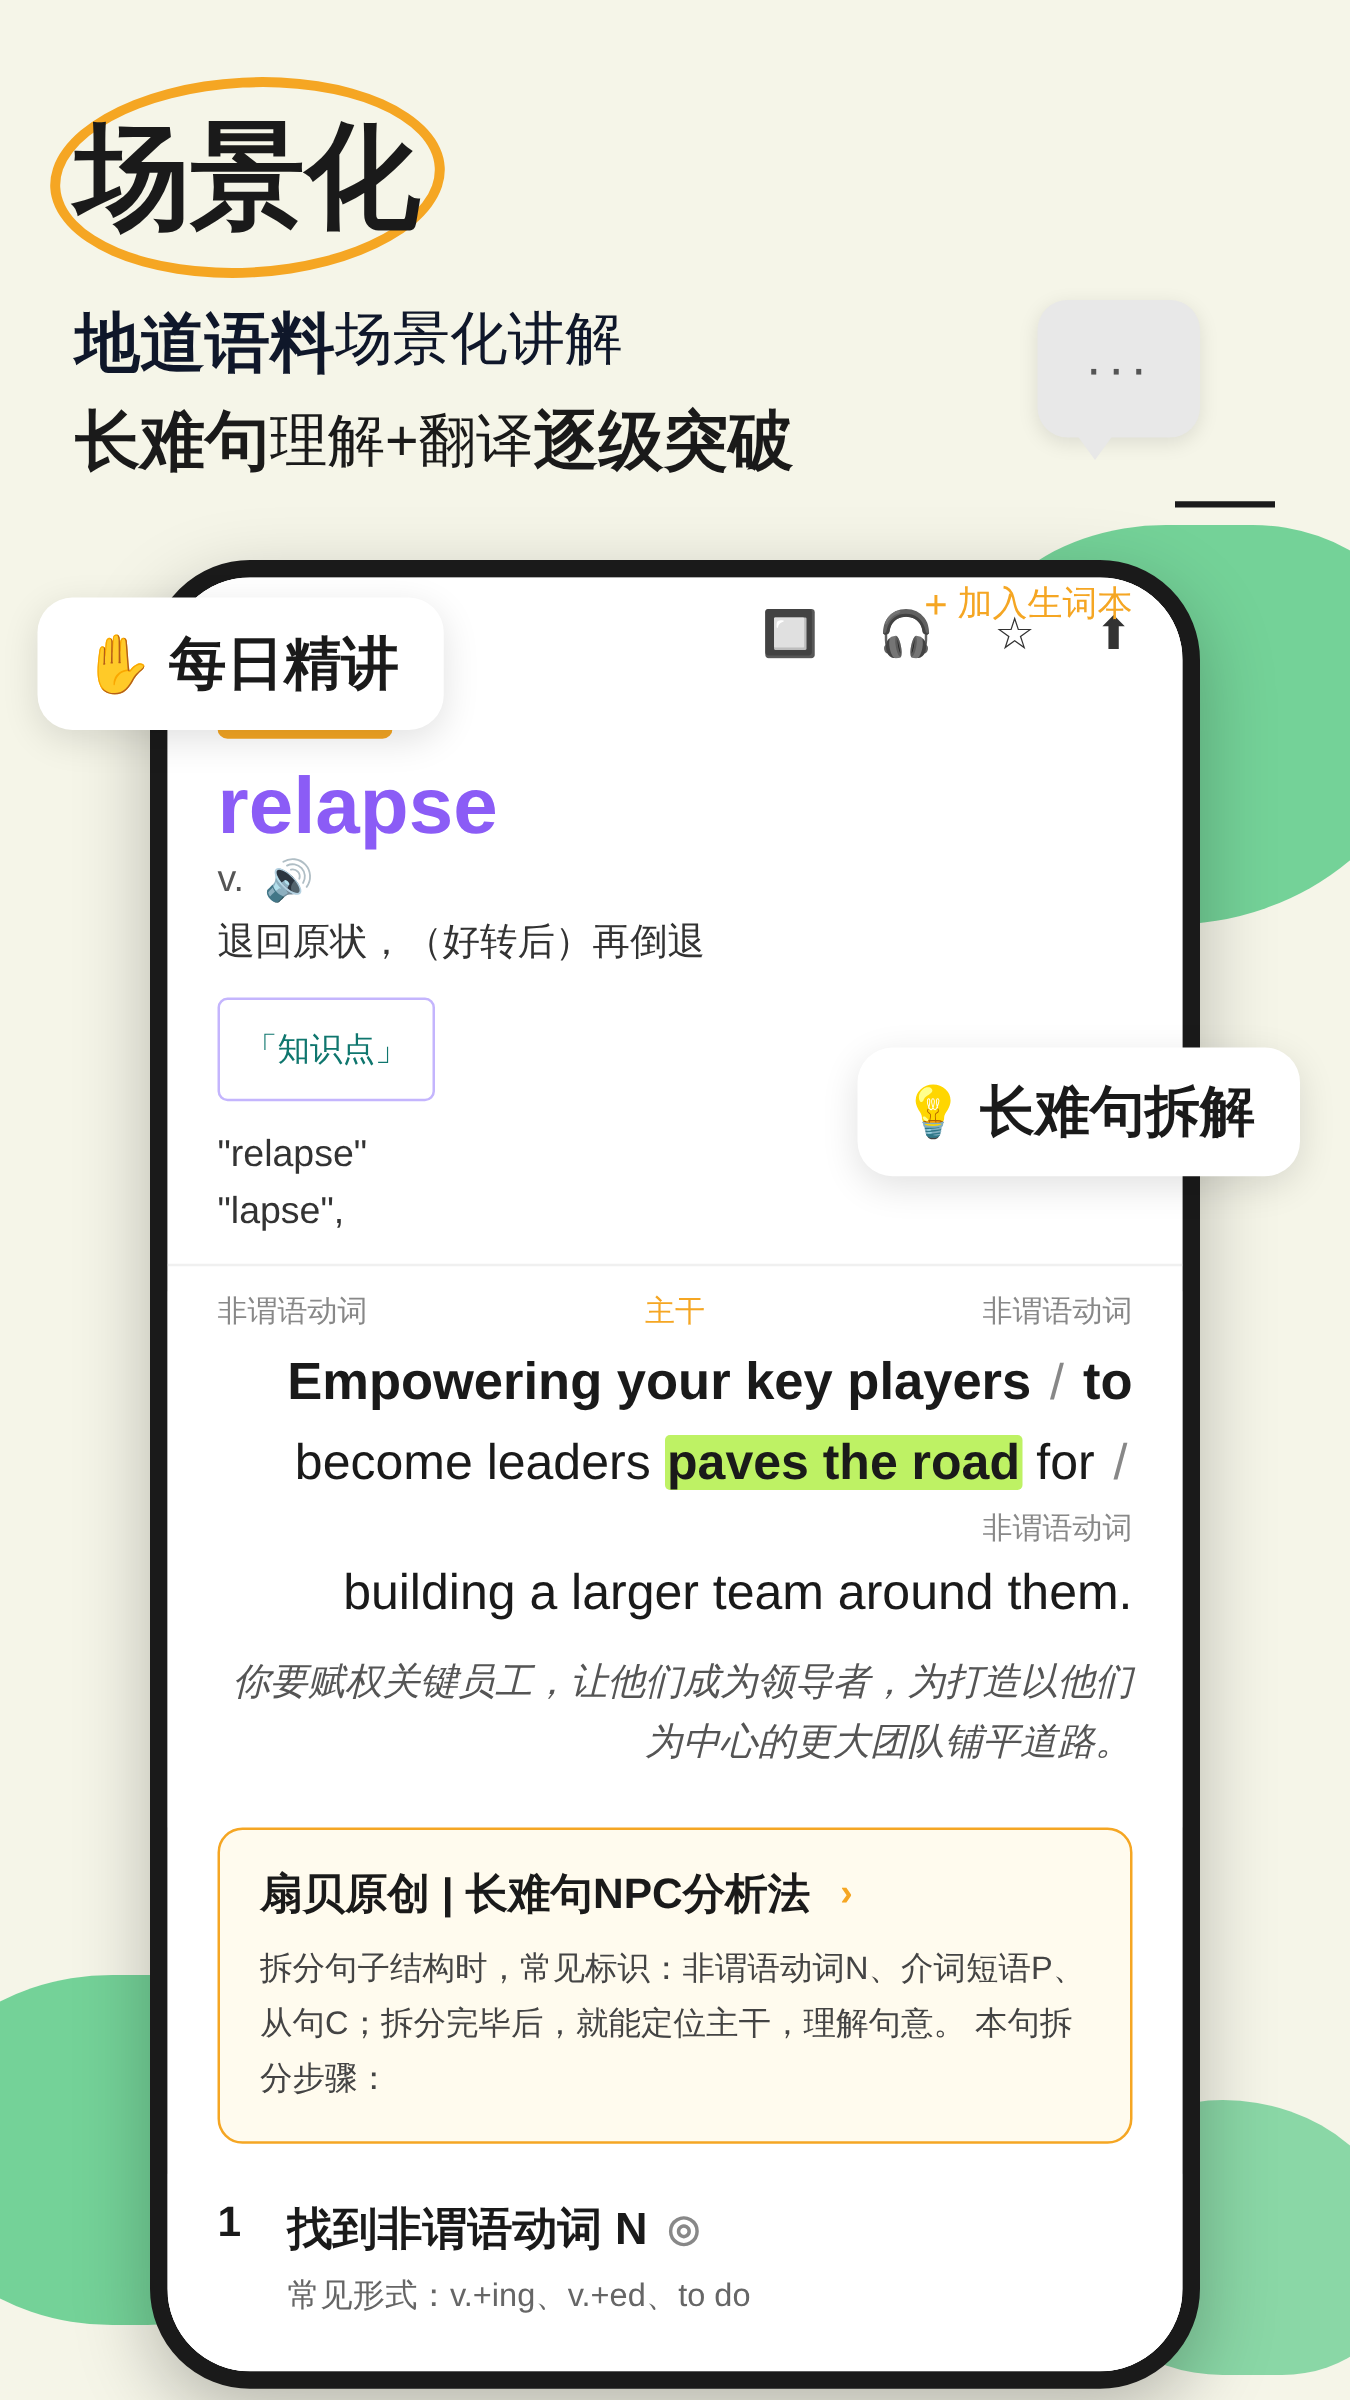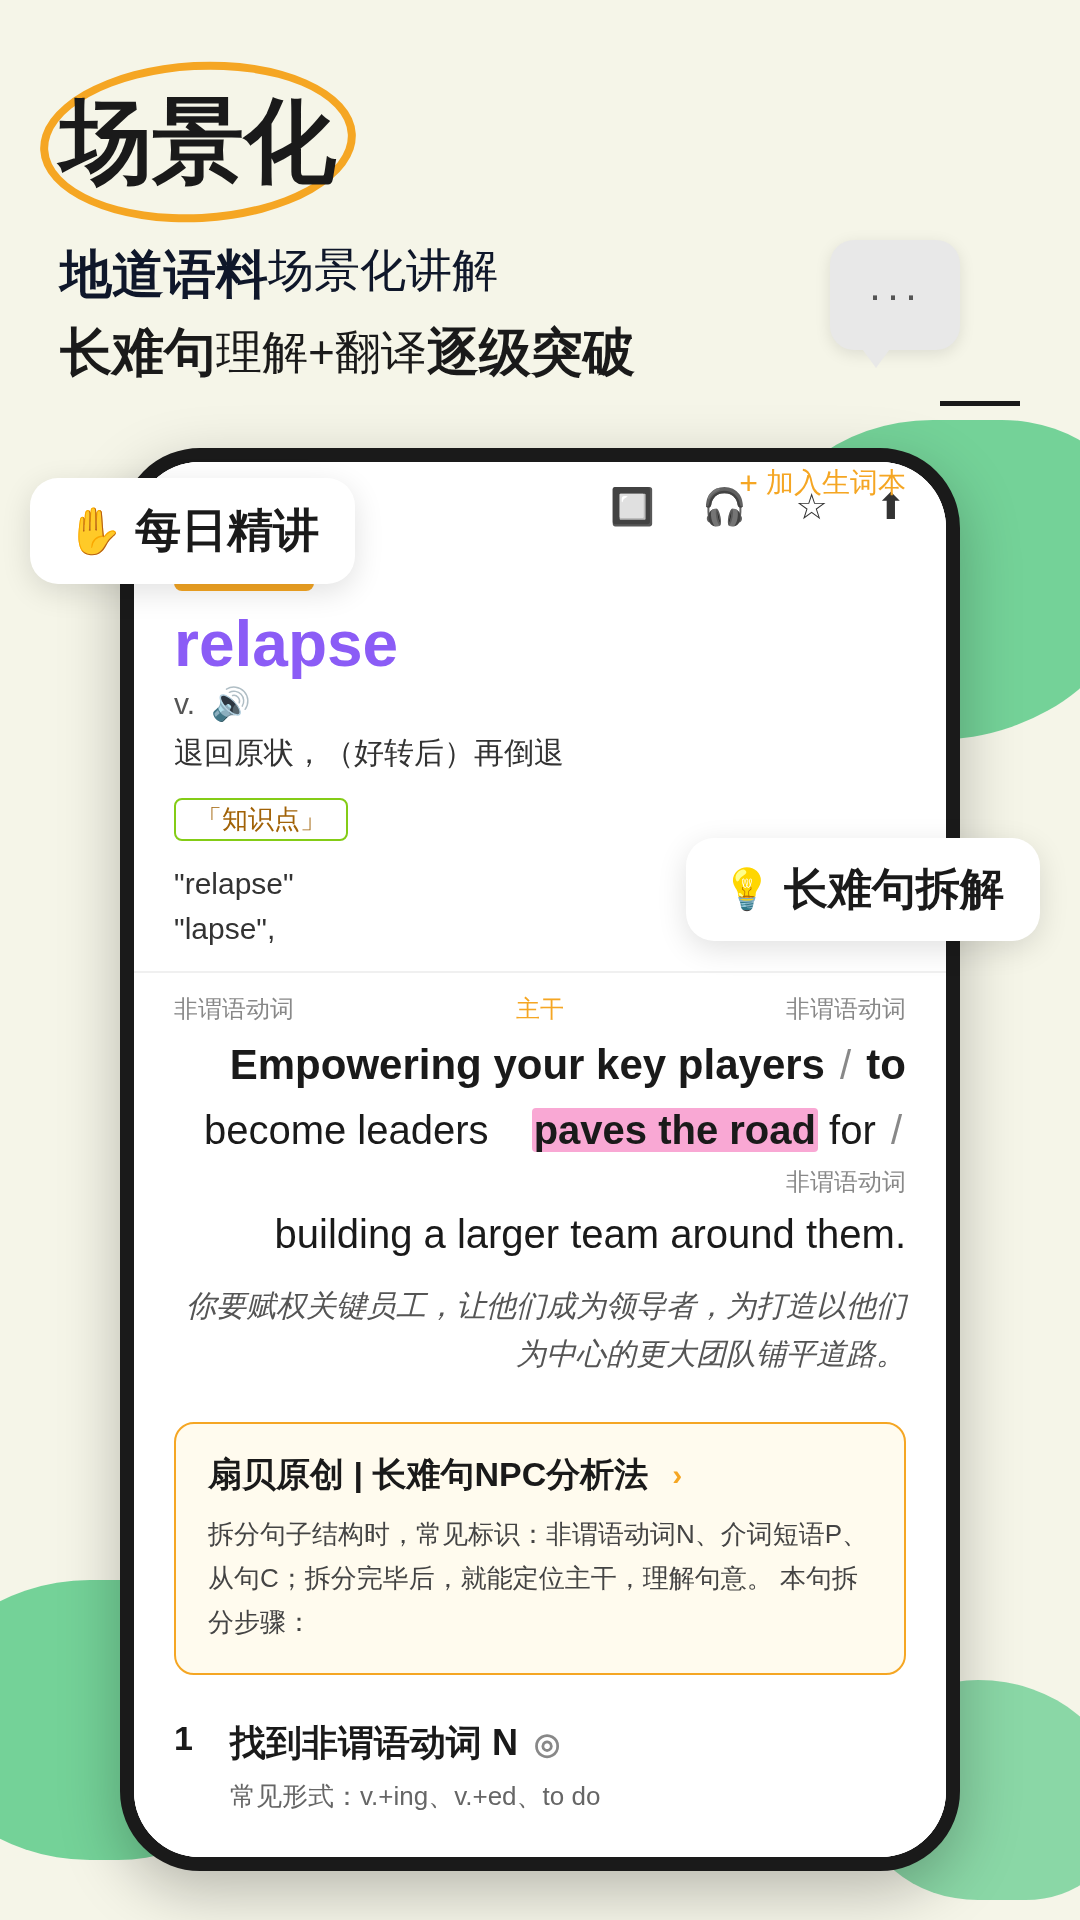--- a/index.html
+++ b/index.html
@@ -311,24 +311,24 @@
     }
 
     .word-definition {
       font-size: 30px;
       color: #333;
       margin-bottom: 24px;
     }
 
     .knowledge-tag {
       display: inline-block;
-      border: 2px solid #84cc16;
-      color: #a16207;
+      border: 2px solid #c4b5fd;
+      color: #0f766e;
       font-size: 26px;
-      padding: 2px 20px;
+      padding: 22px 20px;
       border-radius: 8px;
       margin-bottom: 20px;
     }
 
     .word-context {
       font-size: 30px;
       color: #333;
       line-height: 1.5;
       margin-bottom: 20px;
     }
@@ -387,25 +387,24 @@
     }
 
     .sentence-line2 {
       font-size: 40px;
       color: #1a1a1a;
       line-height: 1.6;
       margin-bottom: 4px;
     }
 
     .highlight-yellow {
-      background: #f9a8d4;
+      background: #bef264;
       border-radius: 4px;
       padding: 0 2px;
       font-weight: 700;
-      margin-left: 32px;
     }
 
     .sentence-line3-label {
       font-size: 24px;
       color: #888;
       margin-bottom: 4px;
     }
 
     .sentence-line3 {
       font-size: 40px;

